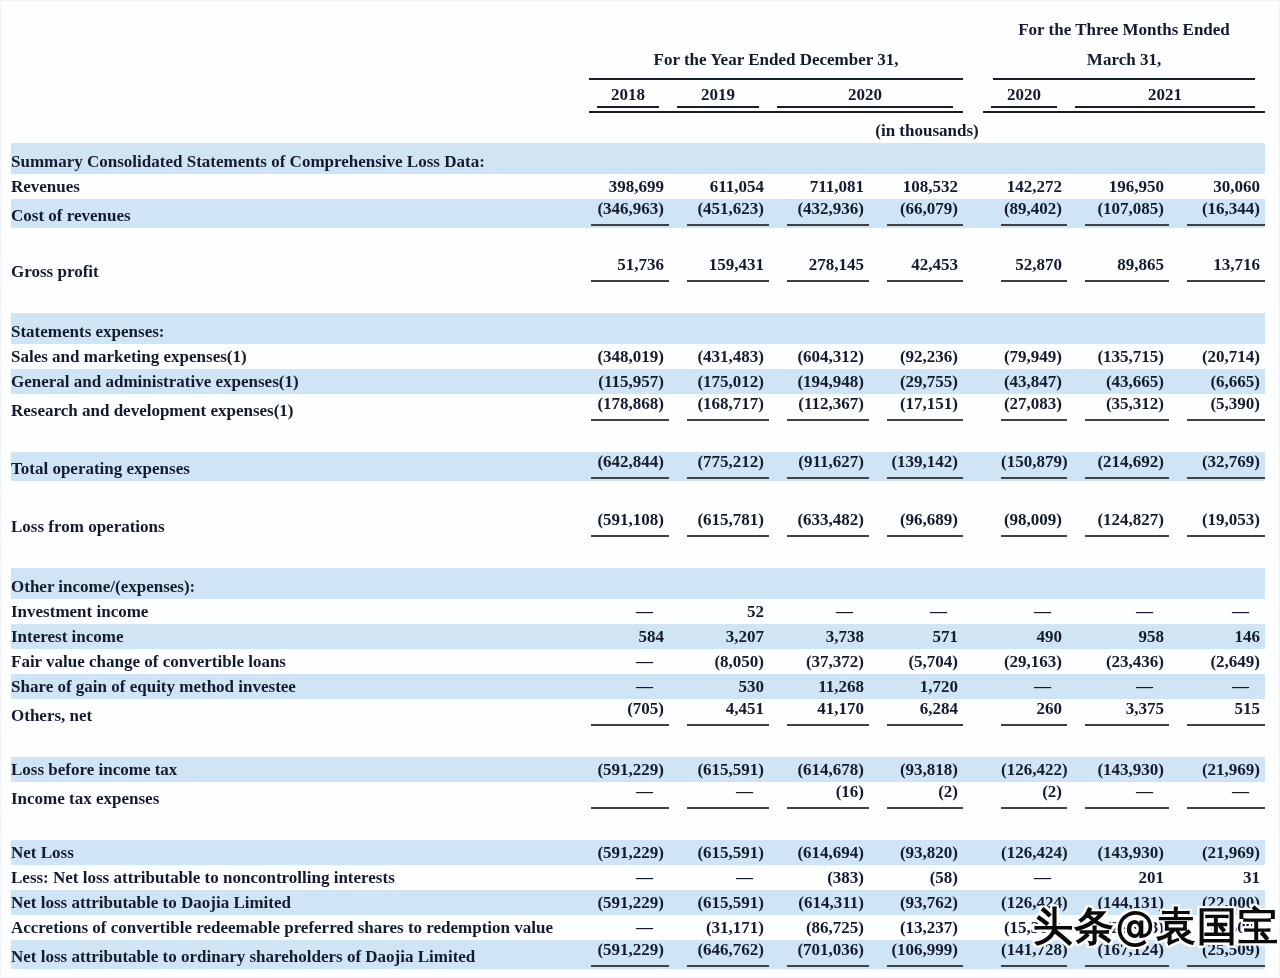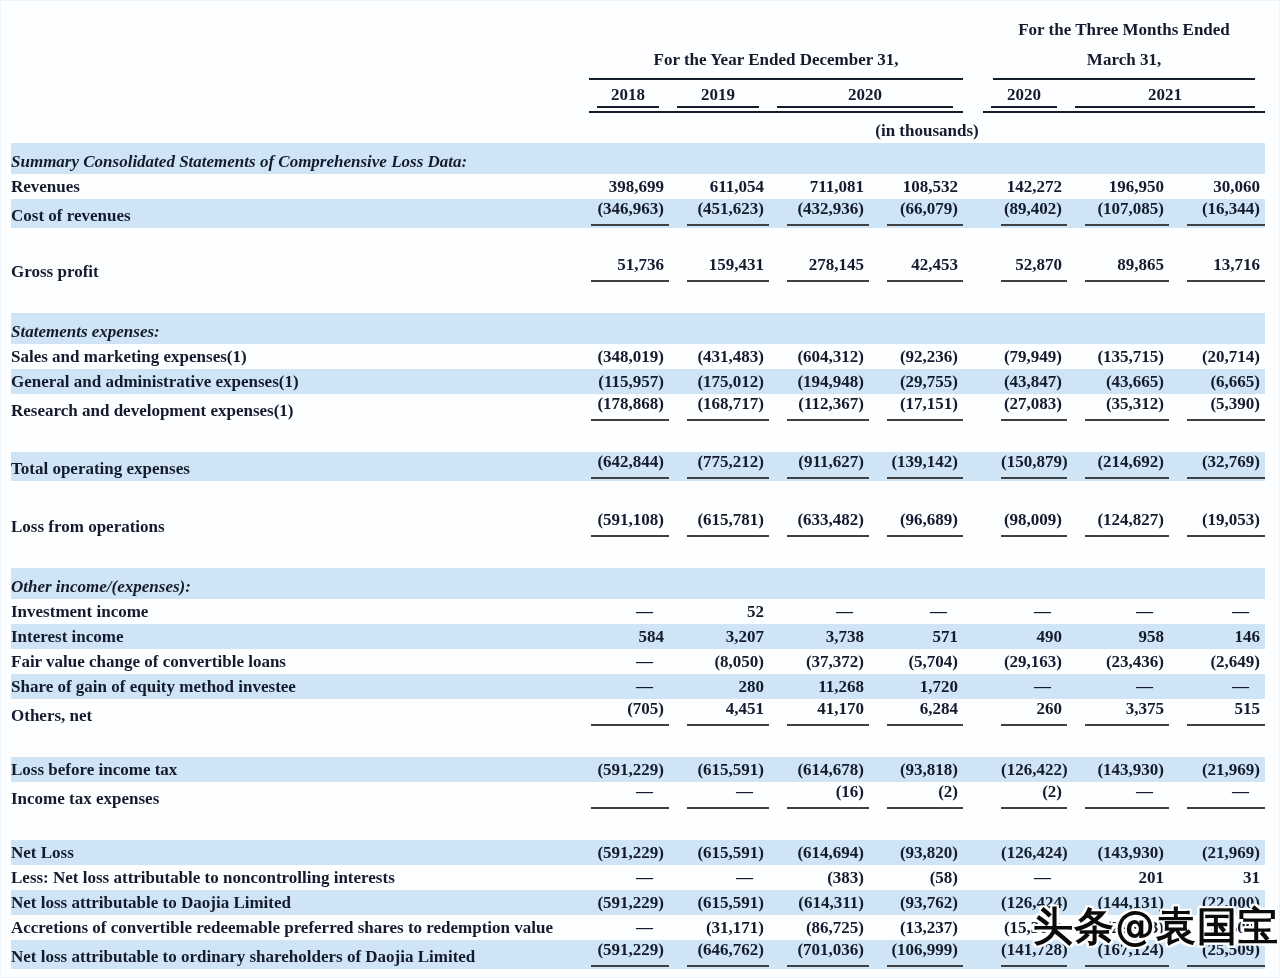--- a/index.html
+++ b/index.html
@@ -10,21 +10,21 @@
     font-weight:bold;color:#141b2e;
   }
   table.fin{
     border-collapse:collapse;table-layout:fixed;
     margin:14px 0 0 10px;width:1254px;
     font-size:17px;
   }
   td{vertical-align:bottom;padding:0 0 2px 0;line-height:20px;}
   tr.shade{background:#cfe5f6;}
   tr.data{height:25px;margin-left:20px;}
-  tr.section{height:31px;font-style:italic;}
+  tr.section{height:31px;}
   td.lbl{padding-left:22px;text-indent:-22px;text-align:left;}
   td.num span{display:block;margin-left:18px;text-align:right;padding-right:5px;}
   td.num.c0 span{margin-left:2px;}
   td.num span.dash{padding-right:16px;}
   td.num span.u{border-bottom:2px solid #404040;padding-bottom:5px;}
   td.gapc{width:20px;}
   
   tr.hgrp td{vertical-align:bottom;}
   .grpline{border-bottom:2px solid #171e2b;text-align:center;padding:0 2px 3px 2px;line-height:30px;}
   .grp2 .grpline{width:258px;margin:0 auto;}
@@ -404,21 +404,21 @@
           <td class="num c6">
             <span class="">(2,649)</span>
           </td>
         </tr>
         <tr class="data shade">
           <td class="lbl">Share of gain of equity method investee</td>
           <td class="num c0">
             <span class="dash">—</span>
           </td>
           <td class="num c1">
-            <span class="">280</span>
+            <span class="">530</span>
           </td>
           <td class="num c2">
             <span class="">11,268</span>
           </td>
           <td class="num c3">
             <span class="">1,720</span>
           </td>
           <td class="gapc"></td>
           <td class="num c4">
             <span class="dash">—</span>

